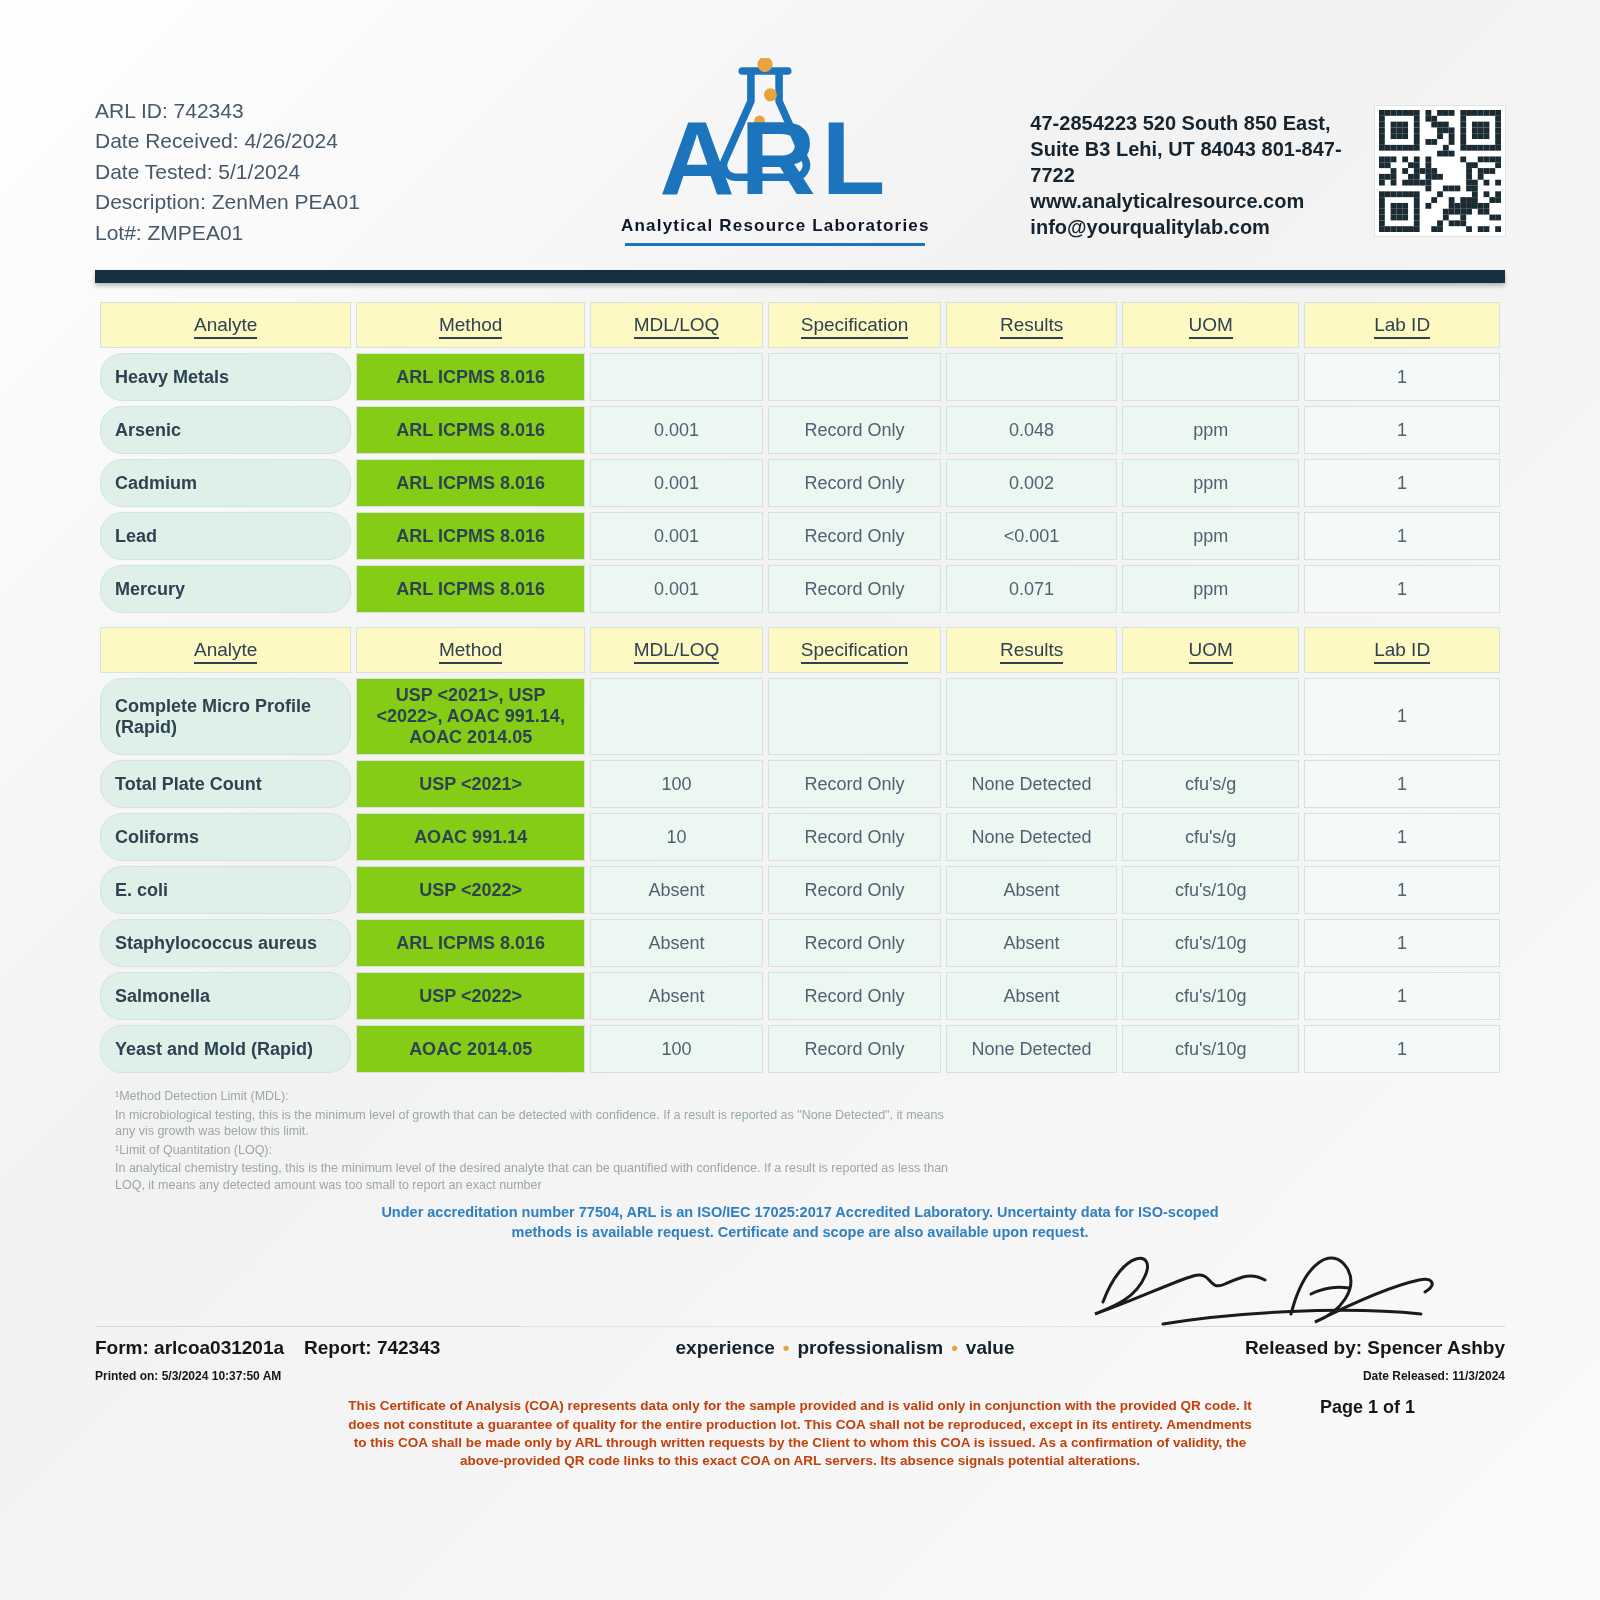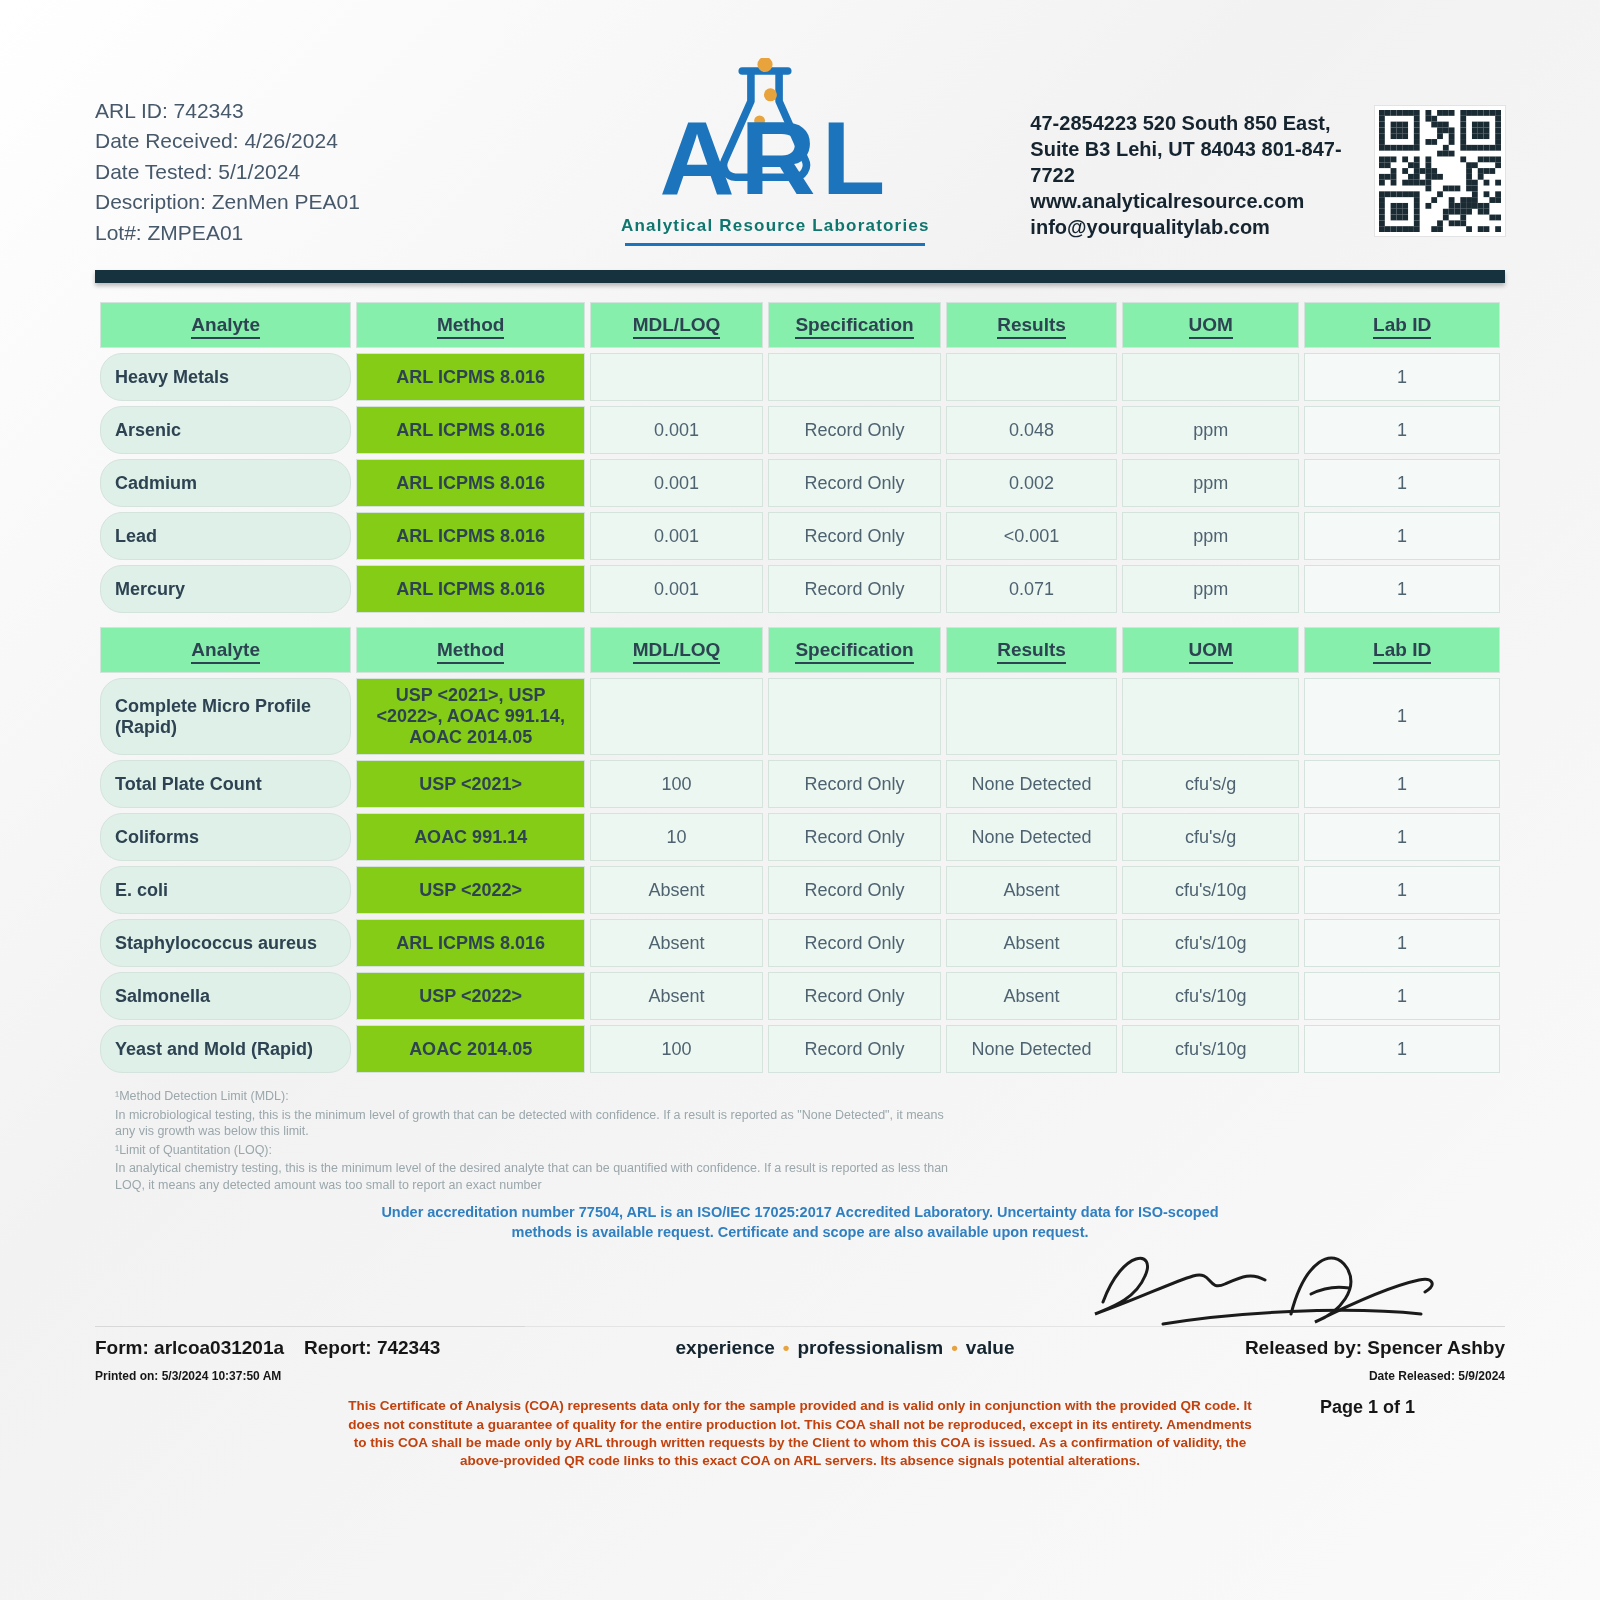--- a/index.html
+++ b/index.html
@@ -6,33 +6,33 @@
     font-family:"Liberation Sans", sans-serif;
     background:linear-gradient(135deg,#ffffff 0%,#f2f2f3 40%,#fafafa 100%);}
   .page{position:relative;width:1600px;height:1600px;box-sizing:border-box;padding:58px 95px 0 95px;}
 
   
   .top{display:flex;align-items:flex-start;}
   .meta{margin-top:38px;width:430px;color:#46586a;font-size:21px;line-height:1.45;}
   .logo{position:relative;width:330px;text-align:center;margin-left:110px;flex:none;}
   .flask{position:absolute;left:95px;top:0;width:120px;height:130px;}
   .logo-text{position:relative;margin-top:48px;font-size:104px;line-height:1;font-weight:bold;color:#1c75bc;letter-spacing:6px;}
-  .logo-sub{margin-top:6px;color:#0f766e;font-size:17px;letter-spacing:1.2px;font-weight:bold;}
+  .logo-sub{margin-top:6px;color:#0f172a;font-size:17px;letter-spacing:1.2px;font-weight:bold;}
   .logo-rule{margin:7px auto 0 auto;width:300px;height:3px;background:#1c75bc;}
   .contact{margin-top:52px;margin-left:90px;width:338px;color:#15242e;font-size:20px;line-height:1.3;font-weight:bold;}
   .contact .email{font-weight:bold;}
   .qr{margin-top:48px;margin-left:26px;width:122px;height:122px;background:#fff;border:4px solid #fff;box-shadow:0 0 0 1px #e3e3e3;flex:none;}
 
   .bar{margin-top:22px;height:13px;background:#16323f;box-shadow:0 3px 4px rgba(0,0,0,.25);}
 
   
   .tables{margin-top:14px;}
   table.coa-table{border-collapse:separate;border-spacing:5px;width:100%;table-layout:fixed;}
   .coa-table th,.coa-table td{border:1px solid #d5e3dd;text-align:center;vertical-align:middle;padding:6px 8px;box-sizing:border-box;}
-  .coa-table th{background:#86efac;color:#2e4352;font-size:19px;font-weight:bold;height:46px;}
+  .coa-table th{background:#fef9c3;color:#2e4352;font-size:19px;font-weight:normal;height:46px;}
   .coa-table th span{border-bottom:2px solid #2e4352;padding-bottom:2px;}
   .coa-table td{background:#ecf7f2;color:#4e6270;font-size:18px;height:48px;}
   .coa-table td.c0{background:#def0e8;font-weight:bold;color:#2e4352;text-align:left;padding-left:14px;border-radius:22px;}
   .coa-table td.c1{background:#84cc16;font-weight:bold;color:#2e4352;}
   .coa-table td.c6{background:#f5faf8;}
   .coa-table .c0{width:244px;} .coa-table .c1{width:222px;} .coa-table .c2{width:168px;}
   .coa-table .c3{width:168px;} .coa-table .c4{width:166px;} .coa-table .c5{width:172px;} .coa-table .c6{width:190px;}
   #table2{margin-top:4px;}
 
   
@@ -486,21 +486,21 @@
         <span>Report: 742343</span>
       </div>
       <div class="f-center">
         <span>experience</span><span class="dot">•</span><span>professionalism</span><span class="dot">•</span><span>value</span>
       </div>
       <div class="f-right">Released by: Spencer Ashby</div>
     </div>
 
     <div class="f-row-b">
       <span>Printed on: 5/3/2024 10:37:50 AM</span>
-      <span>Date Released: 5/9/2024</span>
+      <span>Date Released: 11/3/2024</span>
     </div>
 
     <div class="f-row-c">
       <p class="disclaimer">This Certificate of Analysis (COA) represents data only for the sample provided and is valid only in conjunction with the provided QR code. It does not constitute a guarantee of quality for the entire production lot. This COA shall not be reproduced, except in its entirety. Amendments to this COA shall be made only by ARL through written requests by the Client to whom this COA is issued. As a confirmation of validity, the above-provided QR code links to this exact COA on ARL servers. Its absence signals potential alterations.</p>
       <div class="page-num">Page 1 of 1</div>
     </div>
   </footer>
 
 </div>
 

